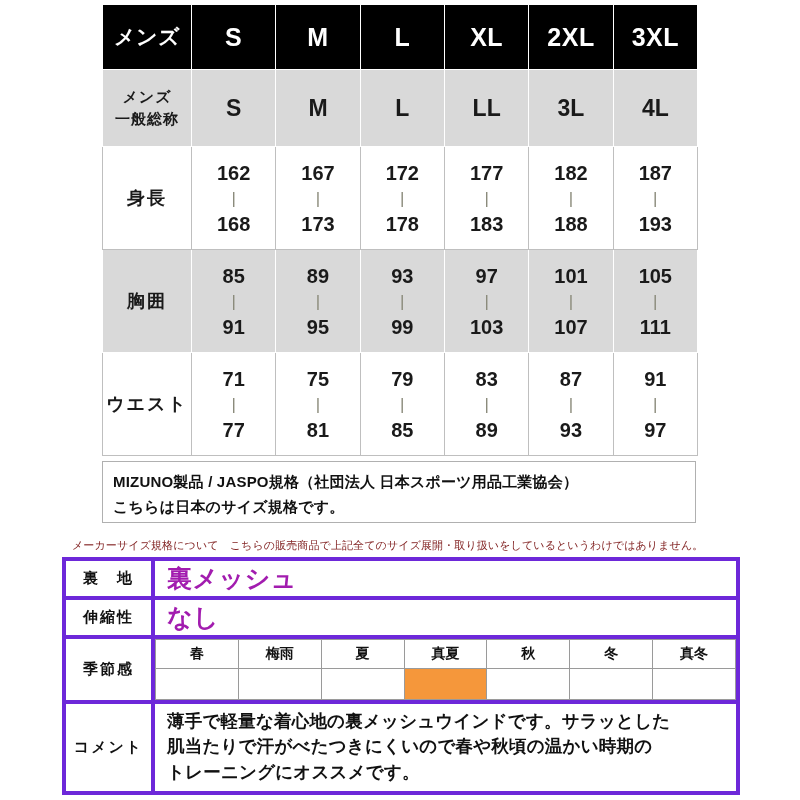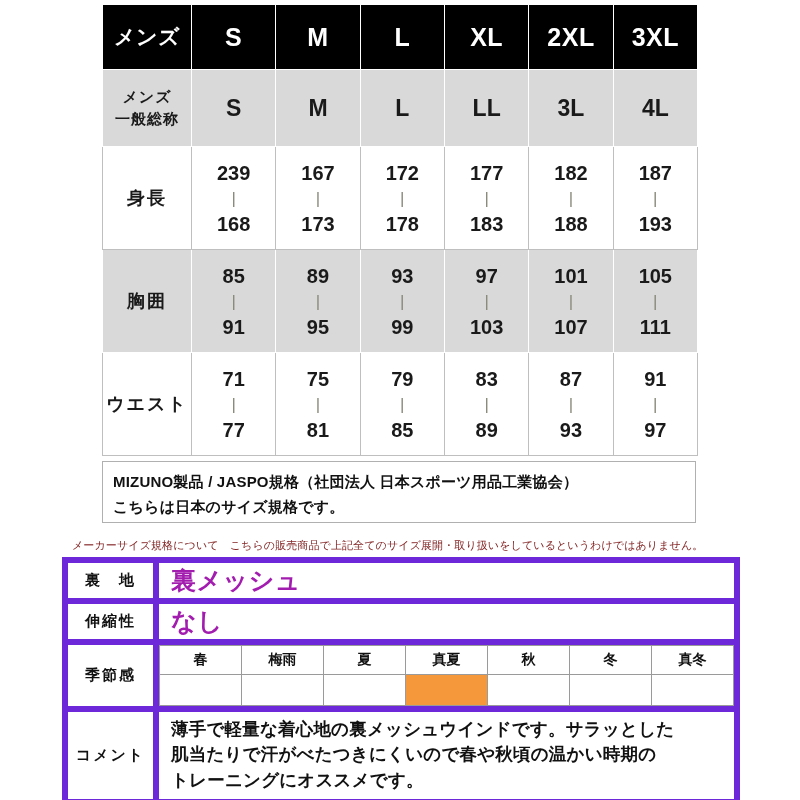--- a/index.html
+++ b/index.html
@@ -137,21 +137,21 @@
     top: 557px;
     width: 678px;
   }
   table.spec-table {
     border-collapse: collapse;
     width: 678px;
     table-layout: fixed;
     border: 2px solid #9a9a9a;
   }
   table.spec-table td {
-    border: 6px solid #6d28d9;
+    border: 4px solid #6d28d9;
     vertical-align: middle;
     background: #ffffff;
   }
   td.spec-lbl {
     width: 83px;
     text-align: center;
     font-size: 15px;
     font-weight: bold;
     letter-spacing: 2px;
     color: #111111;
@@ -228,21 +228,21 @@
         <td>L</td>
         <td>LL</td>
         <td>3L</td>
         <td>4L</td>
       </tr>
 
       <tr class="meas row-white">
         <td class="lbl">身長</td>
         <td>
             <div class="range">
-          <span class="v">239</span>
+          <span class="v">162</span>
           <span class="bar">|</span>
           <span class="v">168</span>
         </div>
           </td>
         <td>
             <div class="range">
           <span class="v">167</span>
           <span class="bar">|</span>
           <span class="v">173</span>
         </div>

